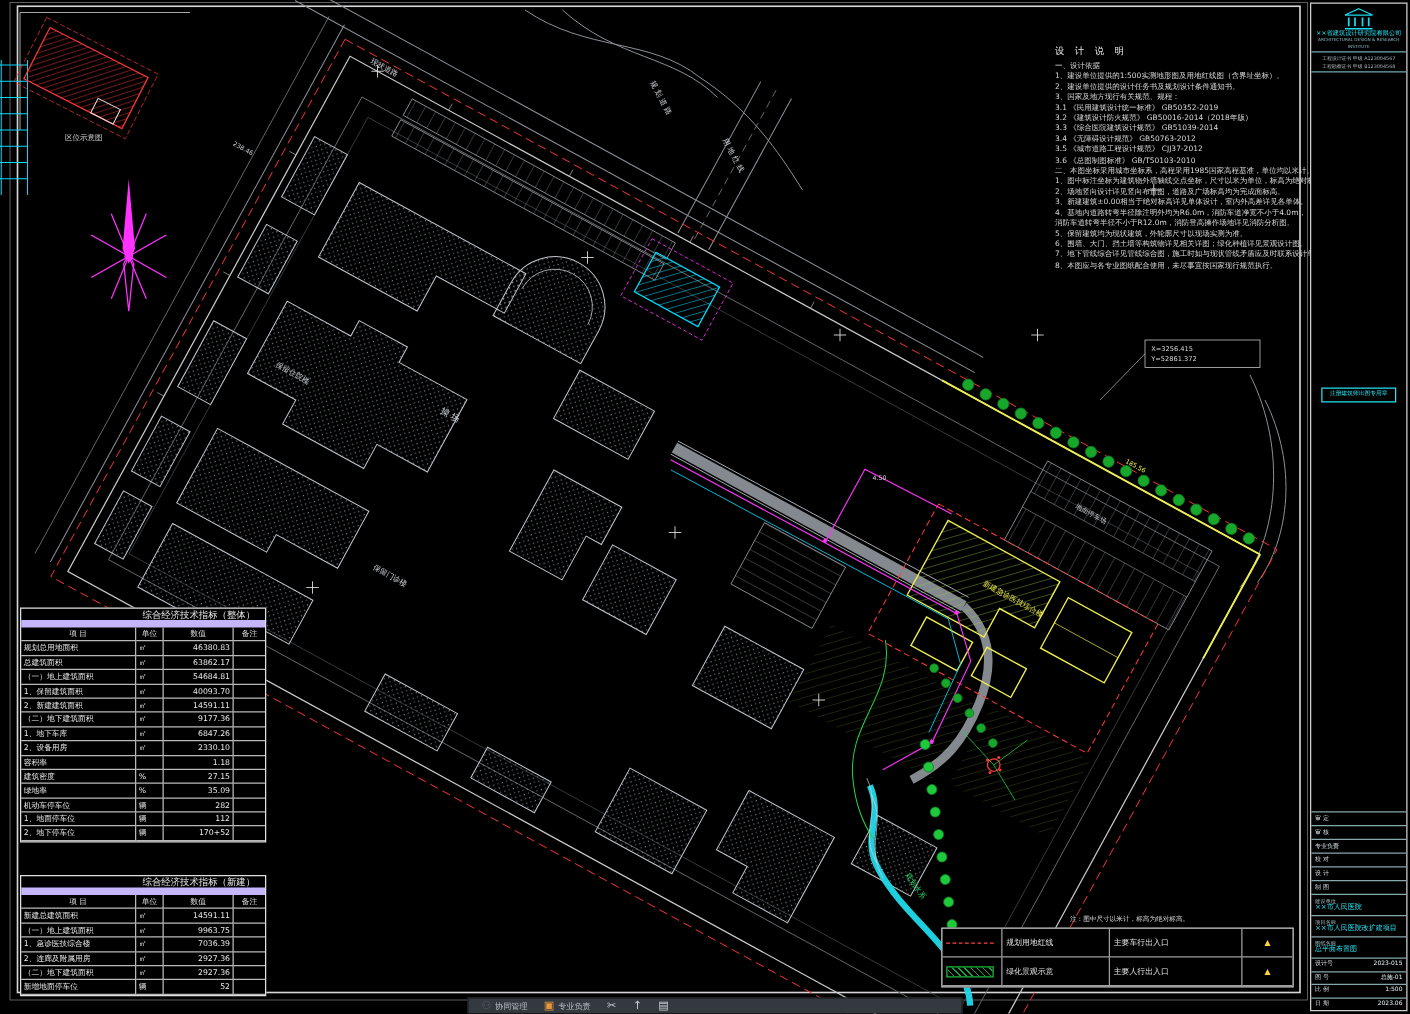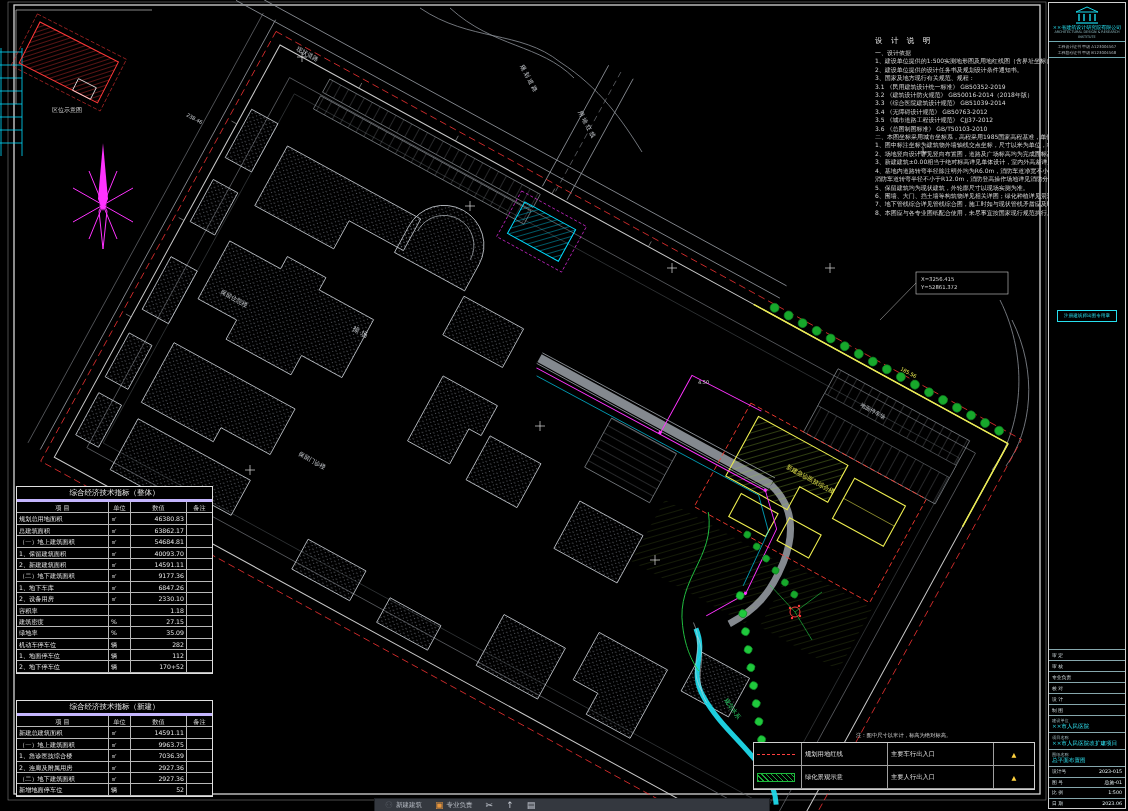--- a/index.html
+++ b/index.html
@@ -12,29 +12,29 @@
   .bnd{fill:none;stroke:#c9c9c9;stroke-width:1}
   .bld{fill:url(#stip);stroke:#c2c7cd;stroke-width:.8}
   .fire{fill:none;stroke:#ff3b30;stroke-width:.8;stroke-dasharray:5 3}
   .mg{fill:none;stroke:#ff32ff;stroke-width:.9}
   .cyl{fill:none;stroke:#00dcff;stroke-width:.6}
   .grl{fill:none;stroke:#25d348;stroke-width:.8}
   .stream{fill:none;stroke:#1fd9ea;stroke-width:5;opacity:.95}
   .roadline{fill:none;stroke:#8d9299;stroke-width:.8}
 
   
-  .notes{position:absolute;left:875px;top:36px;width:226px;color:#d9d9d9}
+  .notes{position:absolute;left:844px;top:36px;width:226px;color:#d9d9d9}
   .notes .n-title{font-size:7.5px;color:#eaeaea;letter-spacing:3px;margin-bottom:3px}
   .notes .n-line{font-size:6px;line-height:8.4px;white-space:nowrap;overflow:hidden}
 
   
   .ind-table{position:absolute;background:#000;border:1px solid #e0e0e0;width:197px;color:#e8e8e8}
   #table-overall{left:16px;top:486px}
   #table-new{left:16px;top:700px}
-  .t-title{display:flex;justify-content:center;align-items:center;height:15px;padding:0 8px;font-size:7.5px;border-bottom:3px solid #c4b5fd}
+  .t-title{display:flex;justify-content:flex-end;align-items:center;height:15px;padding:0 8px;font-size:7.5px;border-bottom:6px solid #c4b5fd}
   .t-row{display:grid;grid-template-columns:92px 22px 56px 1fr}
   .t-row>div{border-right:.5px solid #b9b9b9;border-bottom:.5px solid #b9b9b9;font-size:6.2px;line-height:11.4px;height:11.4px;padding:0 2px;overflow:hidden;white-space:nowrap}
   .t-row>div:last-child{border-right:none}
   .t-row.hd>div{text-align:center;color:#dcdcdc}
   .t-val{text-align:right}
 
   
   .legend{position:absolute;left:753px;top:742px;border:1px solid #cfcfcf;background:#000;color:#e4e4e4}
   .lg-row{display:grid;grid-template-columns:48px 86px 106px 40px}
   .lg-row>div{border-right:.5px solid #9f9f9f;border-bottom:.5px solid #9f9f9f;display:flex;align-items:center;padding:0 3px;font-size:6.3px;height:23px;overflow:hidden}
@@ -585,21 +585,21 @@
         <div class="sf-row">
           <div>日  期</div>
           <div class="sf-v">2023.06</div>
         </div>
       </div>
   </div>
 
   <div class="taskbar" id="taskbar">
       <div class="tb-item">
         <span class="tb-glyph" style="color: rgb(86, 91, 99);">⚇</span>
-        <span>新建建筑</span>
+        <span>协同管理</span>
       </div>
       <div class="tb-item">
         <span class="tb-glyph" style="color: rgb(232, 150, 60);">▣</span>
         <span>专业负责</span>
       </div>
       <div class="tb-item">
         <span class="tb-glyph" style="color: rgb(201, 206, 214);">✂</span>
       </div>
       <div class="tb-item">
         <span class="tb-glyph" style="color: rgb(201, 206, 214);">↑</span>

